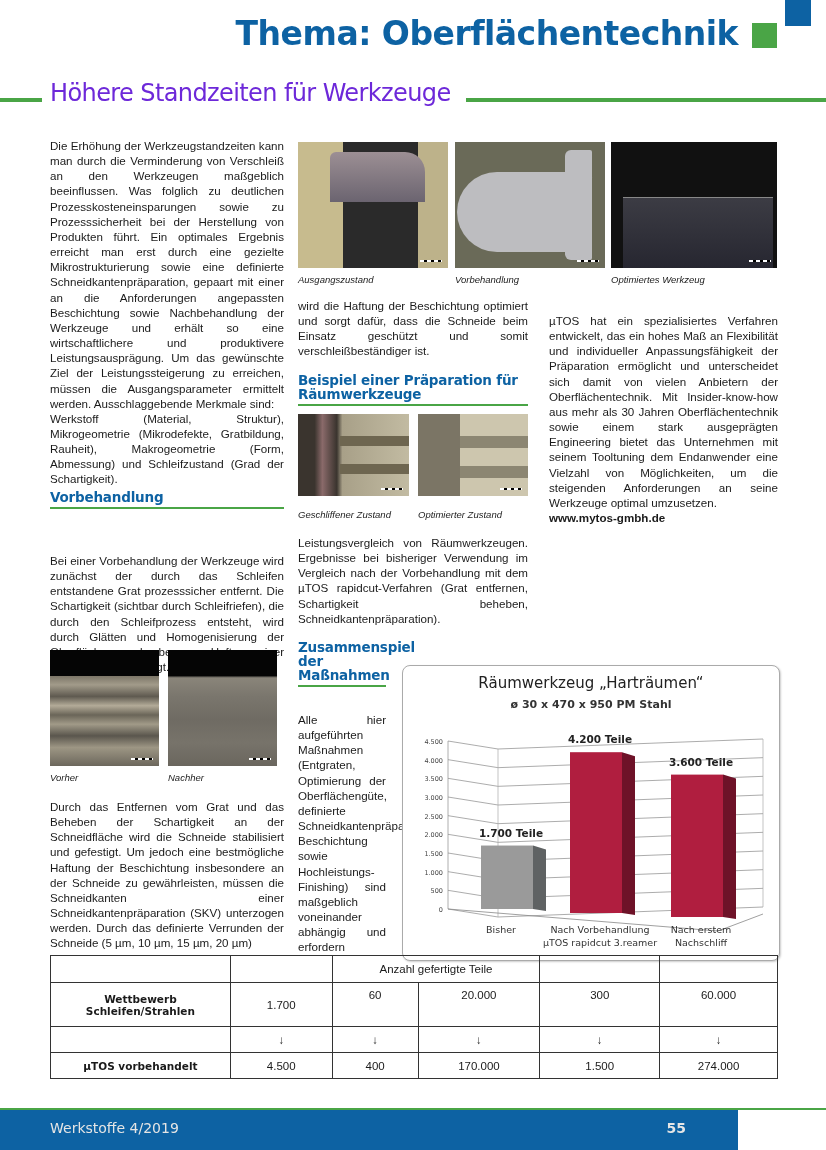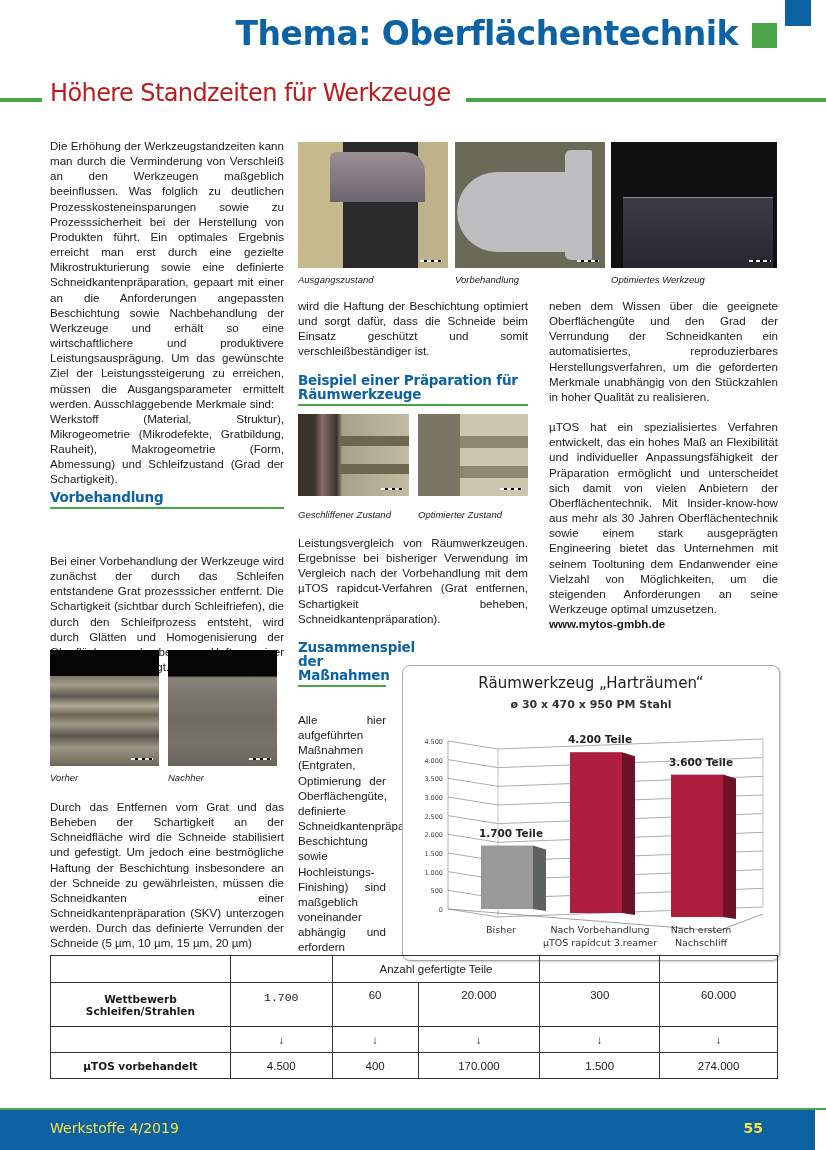--- a/index.html
+++ b/index.html
@@ -4,37 +4,37 @@
 <style>
   html, body { margin:0; padding:0; }
   body { width:826px; height:1150px; position:relative; background:#fff; overflow:hidden;
          font-family:"Liberation Sans", sans-serif; color:#1a1a1a; }
   .abs { position:absolute; }
   .sq-blue { left:785px; top:0; width:26px; height:26px; background:#0d62a3; }
   .sq-green { left:752px; top:23px; width:25px; height:25px; background:#4aa546; }
   .theme-title { right:88px; top:14px; font-family:"DejaVu Sans", sans-serif; font-weight:bold;
                  font-size:33px; color:#0d62a3; letter-spacing:-0.5px; white-space:nowrap; }
   .hline { height:4px; background:#4aa546; }
-  .subtitle { left:50px; top:79px; font-family:"DejaVu Sans", sans-serif; font-size:24px; color:#b91c1c;
+  .subtitle { left:50px; top:79px; font-family:"DejaVu Sans", sans-serif; font-size:24px; color:#6d28d9;
               white-space:nowrap; letter-spacing:-0.6px; }
   .col { font-size:11.6px; line-height:15.15px; text-align:justify; hyphens:manual; }
   .col p { margin:0; }
   .h3 { font-family:"DejaVu Sans", sans-serif; font-weight:bold; color:#0d62a3; font-size:13.5px;
         line-height:14px; border-bottom:2px solid #4aa546; padding-bottom:3px; letter-spacing:-0.2px; }
   .photo { position:absolute; overflow:hidden; }
   .cap { position:absolute; font-style:italic; font-size:9.5px; color:#222; white-space:nowrap; }
   .scale { position:absolute; right:6px; bottom:6px; width:22px; height:2px;
            background:repeating-linear-gradient(90deg,#fff 0 4px,#000 4px 7px); }
   .www { font-weight:bold; }
   table.data { position:absolute; left:50px; top:955px; width:728px; border-collapse:collapse;
                font-size:11.5px; font-family:"Liberation Sans", sans-serif; }
   table.data td { border:1px solid #333; text-align:center; padding:0; }
   table.data td.lbl { font-weight:bold; font-family:"DejaVu Sans", sans-serif; font-size:10.5px; }
   .footer-line { left:0; top:1108px; width:826px; height:2px; background:#4aa546; }
-  .footer { left:0; top:1110px; width:815px; height:40px; background:#0d62a3; color:#fde047; }
+  .footer { left:0; top:1110px; width:738px; height:40px; background:#0d62a3; color:#e5e5e5; }
   .footer .pub { position:absolute; left:50px; top:10px; font-family:"DejaVu Sans", sans-serif; font-size:14px; }
   .footer .pg { position:absolute; right:52px; top:10px; font-family:"DejaVu Sans", sans-serif; font-size:14px; font-weight:bold; }
   .chart-box { left:402px; top:649px; width:376px; height:294px; border:1px solid #aaa; border-radius:8px;
                background:#fff; box-shadow:1px 1px 2px #ccc;margin-top:16px; }
   svg text { font-family:"DejaVu Sans", sans-serif; }
 </style>
 </head>
 <body>
 
 <div class="abs sq-blue"></div>
@@ -93,21 +93,20 @@
   <span class="scale"></span>
 </div>
 <div class="cap" style="left:298px;top:509px;">Geschliffener Zustand</div>
 <div class="cap" style="left:418px;top:509px;">Optimierter Zustand</div>
 
 <div class="abs col" style="left:298px;top:535px;width:230px;">Leistungsvergleich von Räumwerkzeugen. Ergebnisse bei bisheriger Verwendung im Vergleich nach der Vorbehandlung mit dem µTOS rapidcut-Verfahren (Grat entfernen, Schartigkeit beheben, Schneidkantenpräparation).</div>
 <div class="abs h3" style="left:298px;top:640px;width:88px;">Zusammenspiel der Maßnahmen</div>
 <div class="abs col" style="left:298px;top:712px;width:88px;">Alle hier aufgeführten Maßnahmen (Entgraten, Optimierung der Oberflächengüte, definierte Schneidkantenpräparation, Beschichtung sowie Hochleistungs-Finishing) sind maßgeblich voneinander abhängig und erfordern</div>
 
 <div class="abs col" style="left:549px;top:298px;width:229px;">
-  <p>neben dem Wissen über die geeignete Oberflächengüte und den Grad der Verrundung der Schneidkanten ein automatisiertes, reproduzierbares Herstellungsverfahren, um die geforderten Merkmale unabhängig von den Stückzahlen in hoher Qualität zu realisieren.</p>
   <p style="margin-top:15px;">µTOS hat ein spezialisiertes Verfahren entwickelt, das ein hohes Maß an Flexibilität und individueller Anpassungsfähigkeit der Präparation ermöglicht und unterscheidet sich damit von vielen Anbietern der Oberflächentechnik. Mit Insider-know-how aus mehr als 30 Jahren Oberflächentechnik sowie einem stark ausgeprägten Engineering bietet das Unternehmen mit seinem Tooltuning dem Endanwender eine Vielzahl von Möglichkeiten, um die steigenden Anforderungen an seine Werkzeuge optimal umzusetzen.</p>
   <p class="www">www.mytos-gmbh.de</p>
 </div>
 
 <div class="abs chart-box">
   <svg id="chart" width="376" height="294">
     <text id="chart-title" x="188" y="22" text-anchor="middle" font-size="15" fill="#222">Räumwerkzeug „Harträumen“</text>
     <text id="chart-subtitle" x="188" y="42" text-anchor="middle" font-size="11" font-weight="bold" fill="#333">ø 30 x 470 x 950 PM Stahl</text>
     <g id="grid">
         <line x1="45" y1="75" x2="45" y2="243" stroke="#999" stroke-width="0.8"></line>
@@ -175,21 +174,21 @@
     <td></td>
     <td colspan="2">Anzahl gefertigte Teile</td>
     <td></td>
     <td></td>
   </tr>
   <tr style="height:44px;">
     <td class="lbl">
       <span>Wettbewerb</span><br>
       <span>Schleifen/Strahlen</span>
     </td>
-    <td style="vertical-align:top;padding-top:8px;font-family:Liberation Mono, monospace;">1.700</td>
+    <td style="vertical-align:top;padding-top:16px;">1.700</td>
     <td style="vertical-align:top;padding-top:6px;">60</td>
     <td style="vertical-align:top;padding-top:6px;">20.000</td>
     <td style="vertical-align:top;padding-top:6px;">300</td>
     <td style="vertical-align:top;padding-top:6px;">60.000</td>
   </tr>
   <tr style="height:26px;">
     <td></td>
     <td>↓</td>
     <td>↓</td>
     <td>↓</td>

